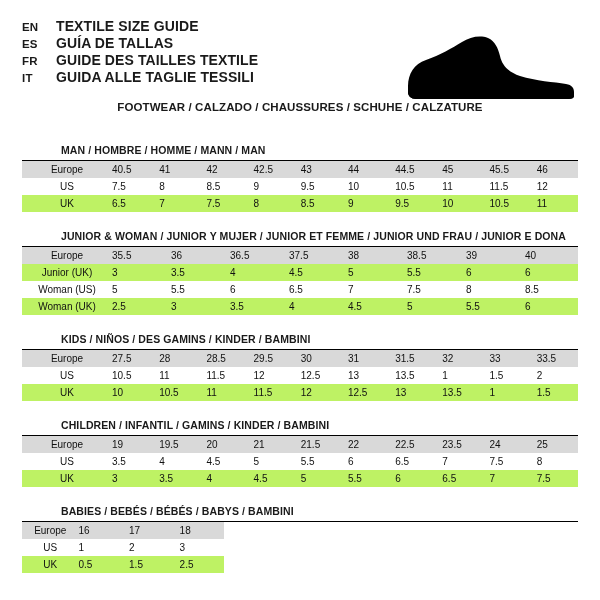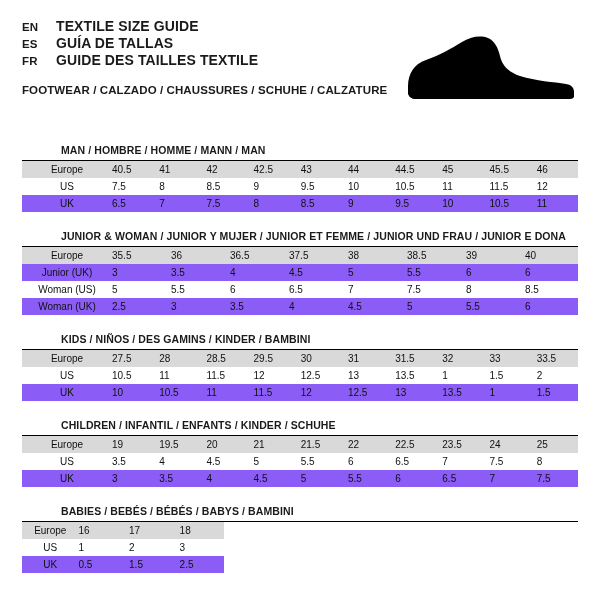--- a/index.html
+++ b/index.html
@@ -45,20 +45,21 @@
   .lang-text {
     font-size: 14px;
     font-weight: 700;
     letter-spacing: .1px;
   }
   .section-title {
     margin-top: 15px;
     font-size: 11.5px;
     font-weight: 700;
     letter-spacing: .1px;
+    text-align: center;
   }
 
   .shoe-art {
     position: absolute;
     top: 16px;
     right: 2px;
     width: 180px;
     height: 70px;
   }
 
@@ -89,21 +90,21 @@
     height: 17px;
     padding: 0 0 0 6px;
     vertical-align: middle;
     color: #111;
     white-space: nowrap;
   }
   table.size tr.head td {
     background: #d9d9d9;
   }
   table.size tr.alt td {
-    background: #8b5cf6;
+    background: #bef264;
   }
   table.size td.label {
     width: 78px;
     text-align: center;
   }
   .babies table.size td {
     width: auto;
   }
 </style>
 </head>
@@ -117,20 +118,24 @@
         <span class="lang-code">EN</span>
         <span class="lang-text">TEXTILE SIZE GUIDE</span>
       </div>
       <div class="lang-row">
         <span class="lang-code">ES</span>
         <span class="lang-text">GUÍA DE TALLAS</span>
       </div>
       <div class="lang-row">
         <span class="lang-code">FR</span>
         <span class="lang-text">GUIDE DES TAILLES TEXTILE</span>
+      </div>
+      <div class="lang-row">
+        <span class="lang-code">IT</span>
+        <span class="lang-text">GUIDA ALLE TAGLIE TESSILI</span>
       </div>
     </div>
 
     <div class="section-title">FOOTWEAR / CALZADO / CHAUSSURES / SCHUHE / CALZATURE</div>
 
     <svg class="shoe-art" viewBox="0 0 180 70" aria-hidden="true">
       <path d="M12 52
                C 12 40, 18 30, 30 26
                C 44 21, 56 14, 66 8
                C 74 3, 84 1, 92 4
@@ -289,21 +294,21 @@
         <td>13</td>
         <td>13.5</td>
         <td>1</td>
         <td>1.5</td>
       </tr>
     </tbody>
       </table>
   </div>
 
   <div class="block">
-    <div class="block-title">CHILDREN / INFANTIL / ENFANTS / KINDER / SCHUHE</div>
+    <div class="block-title">CHILDREN / INFANTIL / GAMINS / KINDER / BAMBINI</div>
     <div class="divider"></div>
     <table class="size">
       <tbody>
           <tr class="head">
         <td class="label">Europe</td>
         <td>19</td>
         <td>19.5</td>
         <td>20</td>
         <td>21</td>
         <td>21.5</td>

